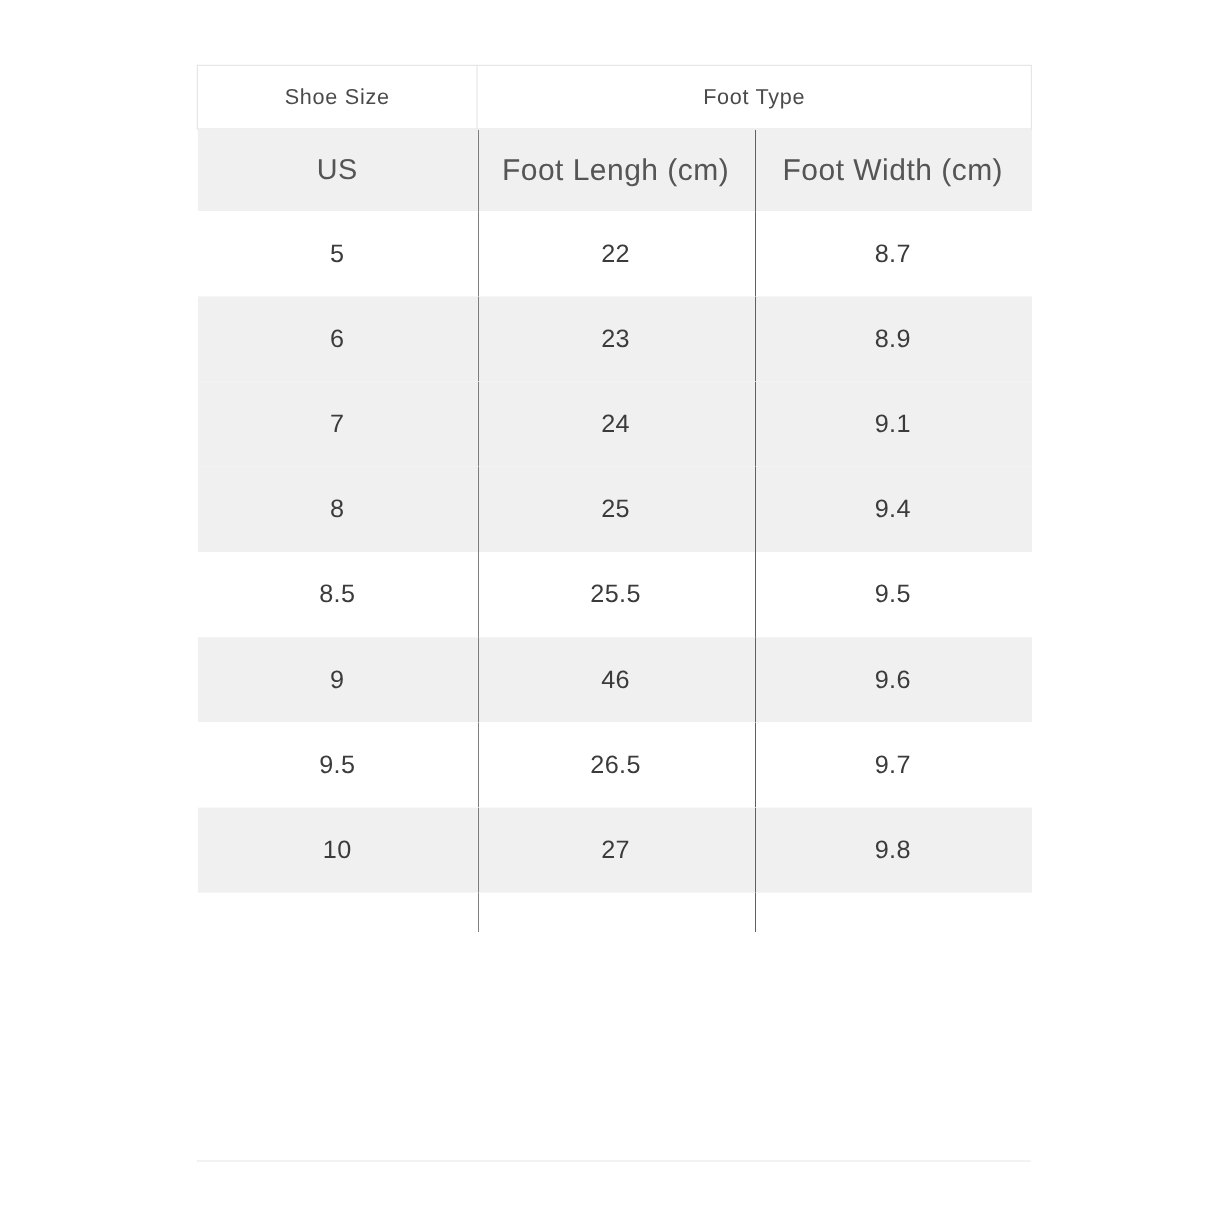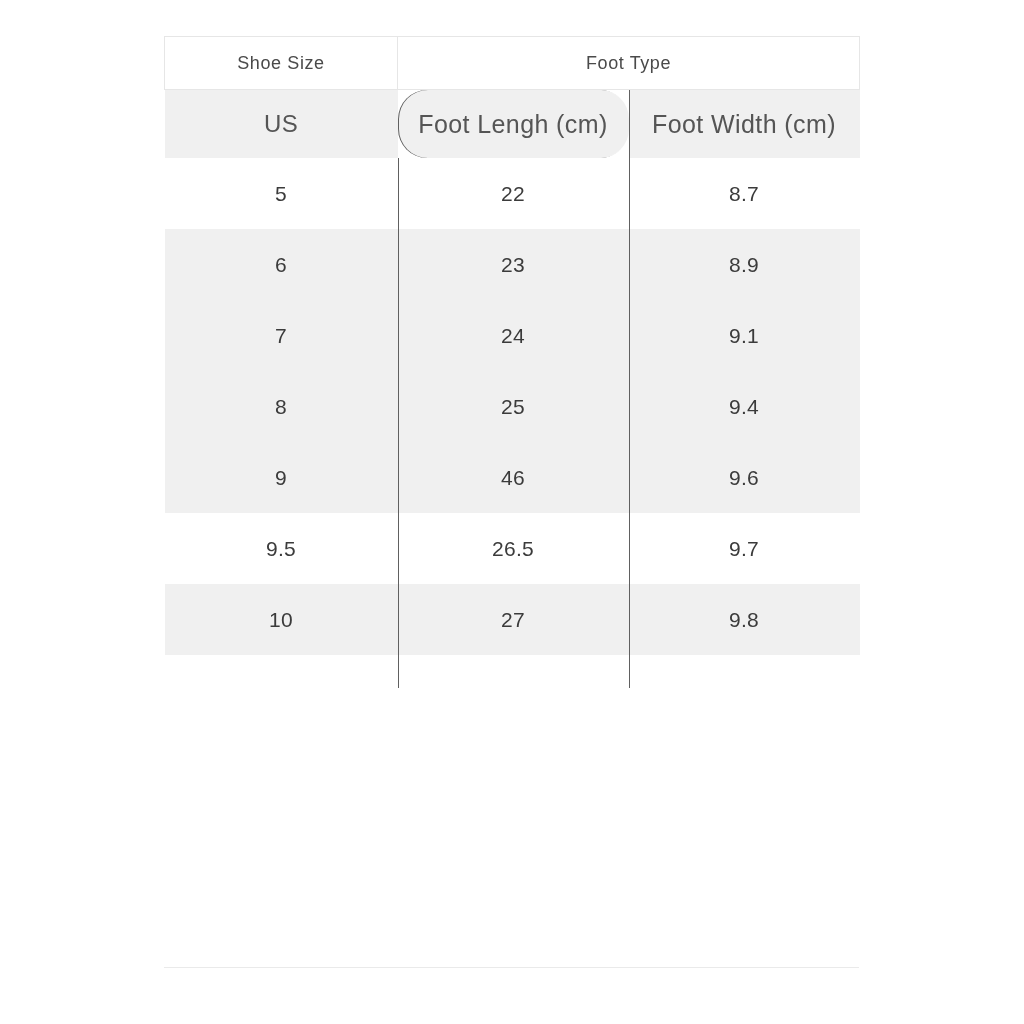--- a/index.html
+++ b/index.html
@@ -19,21 +19,21 @@
     width: 1024px;
     height: 1024px;
     background: #ffffff;
     overflow: hidden;
   }
 
   
   .size-table {
     position: absolute;
     left: 164px;
-    top: 36px;
+    top: 54px;
     width: 695px;
     border-collapse: collapse;
     table-layout: fixed;
   }
 
   
   .grouphead th {
     height: 52px;
     background: #ffffff;
     border: 1px solid #e6e6e6;
@@ -53,21 +53,21 @@
     border: 0;
     font-weight: 400;
     font-size: 25px;
     color: #555555;
     letter-spacing: 0.4px;
     text-align: center;
     vertical-align: middle;
     padding: 0;
   }
   .subhead th.us-col { font-size: 24px; }
-  .subhead th.c2 { box-shadow: inset 1px 0 0 #606060; border-radius: 29px; }
+  .subhead th.c2 { box-shadow: inset 1px 0 0 #606060; }
   .subhead th.c3 { box-shadow: inset 1px 0 0 #606060; }
 
   
   .size-table tbody td {
     height: 71px;
     border: 0;
     font-weight: 400;
     font-size: 21px;
     color: #3b3b3b;
     letter-spacing: 0.3px;
@@ -135,20 +135,25 @@
       <tr class="alt">
         <td>7</td>
         <td class="c2">24</td>
         <td class="c3">9.1</td>
       </tr>
       <tr class="alt">
         <td>8</td>
         <td class="c2">25</td>
         <td class="c3">9.4</td>
       </tr>
+      <tr>
+        <td>8.5</td>
+        <td class="c2">25.5</td>
+        <td class="c3">9.5</td>
+      </tr>
       <tr class="alt">
         <td>9</td>
         <td class="c2">46</td>
         <td class="c3">9.6</td>
       </tr>
       <tr>
         <td>9.5</td>
         <td class="c2">26.5</td>
         <td class="c3">9.7</td>
       </tr>

